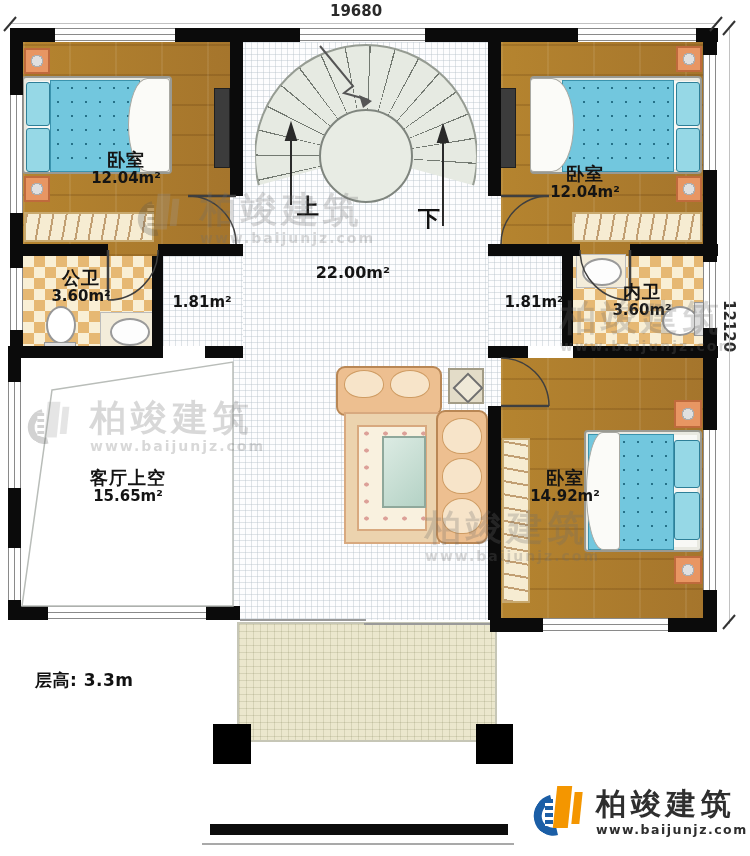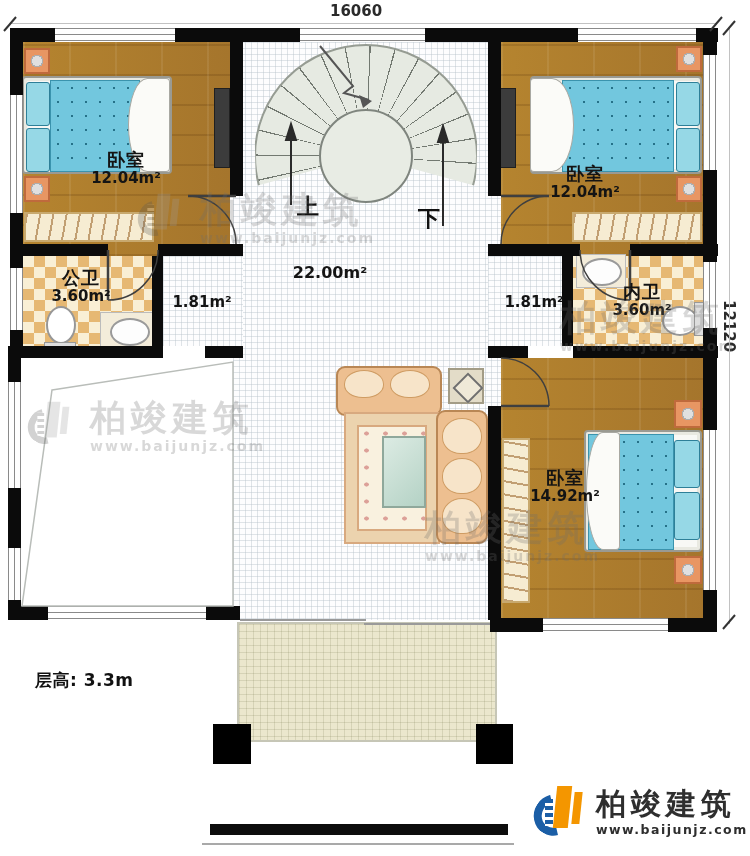--- a/index.html
+++ b/index.html
@@ -91,21 +91,21 @@
   .logo{position:absolute;display:flex;align-items:center;gap:8px;}
   .logo-brand{font-size:30px;font-weight:bold;color:#2e2e2e;letter-spacing:5px;line-height:1;}
   .logo-site{font-size:12.5px;font-weight:bold;color:#2e2e2e;letter-spacing:1.5px;margin-top:3px;}
   svg.overlay{position:absolute;left:0;top:0;pointer-events:none;}
 </style>
 </head>
 <body>
 
 <div class="canvas">
 
-  <div class="dim" style="left:330px;top:2px;">16060</div>
+  <div class="dim" style="left:330px;top:2px;">19680</div>
   <div class="dimline" style="left:10px;top:23px;width:706px;height:1px;"></div>
   <div class="dim" style="left:720px;top:300px;writing-mode:vertical-rl;text-orientation:sideways;">12120</div>
   <div class="dimline" style="left:729px;top:28px;width:1px;height:596px;"></div>
 
   <div class="abs wood" style="left:23px;top:42px;width:207px;height:214px;"></div>
   <div class="abs wood" style="left:501px;top:42px;width:202px;height:214px;"></div>
   <div class="abs grid" style="left:233px;top:42px;width:268px;height:578px;"></div>
   <div class="abs grid" style="left:163px;top:256px;width:80px;height:90px;"></div>
   <div class="abs grid" style="left:488px;top:256px;width:85px;height:90px;"></div>
   <div class="abs checker" style="left:23px;top:256px;width:140px;height:90px;"></div>
@@ -251,25 +251,29 @@
     <div class="ra">12.04m²</div>
   </div>
   <div class="rlabel" style="left:21px;top:268px;width:120px;">
     <div class="rn">公卫</div>
     <div class="ra">3.60m²</div>
   </div>
   <div class="rlabel" style="left:582px;top:282px;width:120px;">
     <div class="rn">内卫</div>
     <div class="ra">3.60m²</div>
   </div>
+  <div class="rlabel" style="left:48px;top:468px;width:160px;">
+    <div class="rn">客厅上空</div>
+    <div class="ra">15.65m²</div>
+  </div>
   <div class="rlabel" style="left:505px;top:468px;width:120px;">
     <div class="rn">卧室</div>
     <div class="ra">14.92m²</div>
   </div>
-  <div class="alabel" style="left:270px;top:263px;width:120px;">22.00m²</div>
+  <div class="alabel" style="left:270px;top:263px;width:120px;text-align:right;">22.00m²</div>
   <div class="alabel" style="left:142px;top:293px;width:120px;font-size:15px;">1.81m²</div>
   <div class="alabel" style="left:474px;top:293px;width:120px;font-size:15px;">1.81m²</div>
 
   <div class="wm" style="left:138px;top:192px;">
     <div class="lm">
       <span class="lm-swoosh"></span>
       <span class="lm-b1"></span>
       <span class="lm-b2"></span>
       <span class="lm-win"></span>
     </div>

